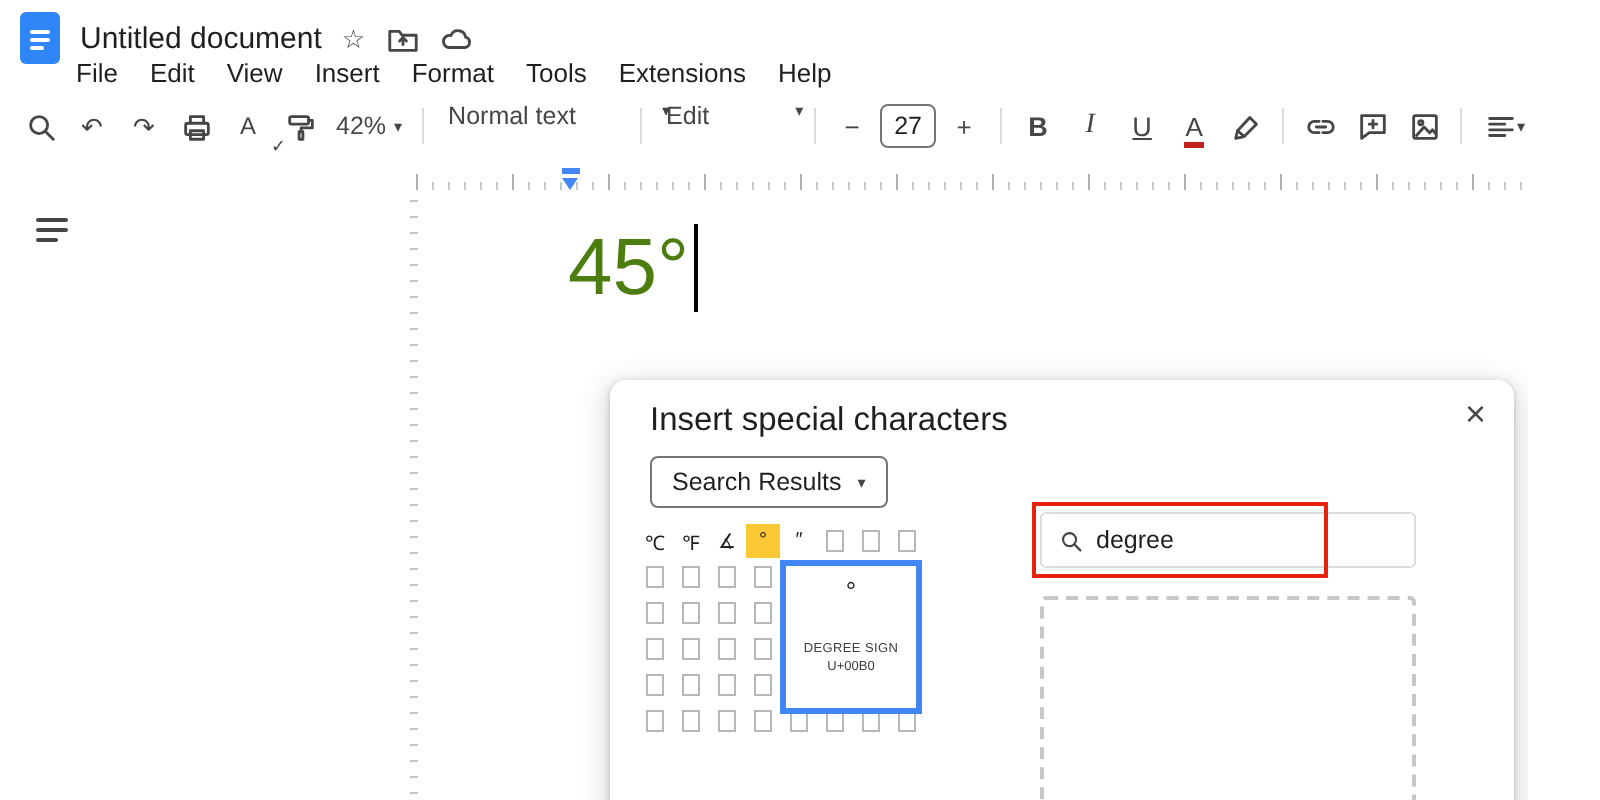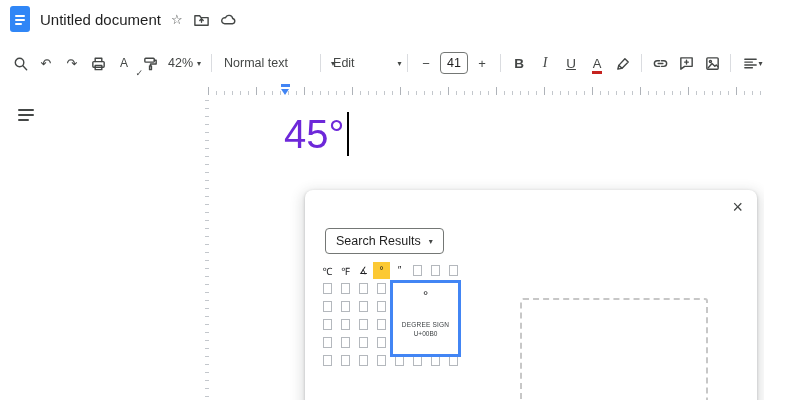--- a/index.html
+++ b/index.html
@@ -18,21 +18,21 @@
   .svgic{width:17px;height:17px;stroke:#444746;fill:none;stroke-width:1.5;stroke-linecap:round;stroke-linejoin:round;display:block;}
   
   .menus{position:absolute;left:30px;top:27px;display:flex;}
   .menus span{font-size:13px;color:#1f1f1f;padding:2px 8px;border-radius:4px;}
   
   .tb{position:absolute;left:8px;top:48px;right:0;height:30px;display:flex;align-items:center;gap:2px;white-space:nowrap;}
   .tbtn{min-width:24px;height:24px;display:inline-flex;align-items:center;justify-content:center;border-radius:4px;color:#444746;font-size:13px;flex:none;}
   .sep{width:1px;height:18px;background:#dadce0;margin:0 4px;flex:none;}
   .tbtxt{font-size:12.5px;color:#444746;display:inline-flex;align-items:center;gap:4px;padding:0 4px;flex:none;}
   .caret{font-size:8px;color:#444746;}
-  .selbox{display:inline-flex;align-items:center;justify-content:space-between;font-size:12.5px;color:#444746;padding:0 6px;height:24px;flex:none;gap:43px;}
+  .selbox{display:inline-flex;justify-content:space-between;font-size:12.5px;color:#444746;padding:0 6px;height:24px;flex:none;gap:43px;}
   .fsize{width:28px;height:22px;border:1px solid #747775;border-radius:4px;display:inline-flex;align-items:center;justify-content:center;font-size:12.5px;color:#1f1f1f;flex:none;}
   .bld{font-weight:700;font-size:13.5px;}
   .itl{font-style:italic;font-family:"Liberation Serif",serif;font-size:14px;}
   .und{text-decoration:underline;font-size:13.5px;}
   .tcol{position:relative;font-size:13px;line-height:1;}
   .tcol b{display:block;font-weight:500;}
   .tcol i{position:absolute;left:-1px;right:-1px;bottom:-4px;height:3px;background:var(--tc-red);}
   .spell{position:relative;font-size:12px;}
   .spell em{position:absolute;font-style:normal;font-size:9px;right:-7px;bottom:-3px;}
   
@@ -44,21 +44,21 @@
   .ind-bar{position:absolute;left:73px;top:0;width:9px;height:3px;background:var(--accent);}
   .ind-tri{position:absolute;left:73px;top:5px;width:0;height:0;border-left:4.5px solid transparent;border-right:4.5px solid transparent;border-top:6px solid var(--accent);}
   .vruler{position:absolute;left:202px;top:100px;bottom:0;width:9px;}
   .vruler .minor{position:absolute;top:0;bottom:0;right:2px;width:4px;
     background:repeating-linear-gradient(to bottom,#c3c7cc 0 1px,transparent 1px 8px);}
   
   .outline{position:absolute;left:18px;top:106px;width:16px;}
   .outline i{display:block;height:2px;background:#444746;border-radius:1px;margin:3px 0;}
   .outline i:nth-child(3){width:70%;}
   
-  .doctext{position:absolute;left:284px;top:112px;font-size:40px;color:#6d28d9;display:flex;align-items:flex-start;}
+  .doctext{position:absolute;left:284px;top:112px;font-size:40px;color:#4d7c0f;display:flex;align-items:flex-start;}
   .cursor{width:2px;height:44px;background:#000;margin-left:2px;}
   
   .dlg{position:absolute;left:305px;top:190px;width:452px;height:230px;background:#fff;border-radius:8px;
        box-shadow:0 1px 3px rgba(60,64,67,.3),0 4px 12px 4px rgba(60,64,67,.15);}
   .dlg-close{position:absolute;right:14px;top:8px;font-size:18px;color:#444746;line-height:1;}
   .dlg-title{position:absolute;left:20px;top:11px;font-size:16.5px;color:#1f1f1f;}
   .dd{position:absolute;left:20px;top:38px;display:inline-flex;align-items:center;gap:8px;border:1px solid #747775;border-radius:4px;padding:5px 10px;font-size:12.5px;color:#1f1f1f;}
   .cells{position:absolute;left:14px;top:72px;display:grid;grid-template-columns:repeat(8,17px);grid-auto-rows:17px;gap:1px;}
   .cell{display:flex;align-items:center;justify-content:center;font-size:10px;color:#202124;background:#fff;}
   .cell.hl{background:var(--sel-yellow);}
@@ -95,20 +95,30 @@
           <path d="M7.2 10 9 8.2 10.8 10"></path>
         </svg>
     </span>
     <span class="hdr-ic">
       <svg class="svgic" viewBox="0 0 18 18">
           <path d="M5.2 13.5a3.2 3.2 0 1 1 .6-6.3A4 4 0 0 1 13.5 8a2.8 2.8 0 0 1-.3 5.5z"></path>
         </svg>
     </span>
   </div>
 
+  <div class="menus">
+    <span>File</span>
+    <span>Edit</span>
+    <span>View</span>
+    <span>Insert</span>
+    <span>Format</span>
+    <span>Tools</span>
+    <span>Extensions</span>
+    <span>Help</span>
+  </div>
 
   <div class="tb">
     <span class="tbtn">
       <svg class="svgic" viewBox="0 0 18 18">
           <circle cx="8" cy="8" r="4.5"></circle>
           <path d="M11.5 11.5 15.5 15.5"></path>
         </svg>
     </span>
     <span class="tbtn">
         <span>↶</span>
@@ -145,21 +155,21 @@
       </span>
     <span class="sep"></span>
     <span class="selbox" style="width:74px">
         <span>Edit</span>
         <span class="caret">▾</span>
       </span>
     <span class="sep"></span>
     <span class="tbtn">
         <span>−</span>
       </span>
-    <span class="fsize">41</span>
+    <span class="fsize">27</span>
     <span class="tbtn">
         <span>+</span>
       </span>
     <span class="sep"></span>
     <span class="tbtn bld">B</span>
     <span class="tbtn itl">I</span>
     <span class="tbtn und">U</span>
     <span class="tbtn">
         <span class="tcol">
           <b>A</b>
@@ -225,20 +235,21 @@
       <i></i>
     </div>
 
   <div class="doctext">
     <span>45°</span>
     <span class="cursor"></span>
   </div>
 
   <div class="dlg">
     <span class="dlg-close">×</span>
+    <div class="dlg-title">Insert special characters</div>
 
     <div class="dd">
       <span>Search Results</span>
       <span class="caret">▾</span>
     </div>
 
     <div class="cells">
         <div class="cell">℃</div>
         <div class="cell">℉</div>
         <div class="cell">∡</div>
@@ -374,19 +385,29 @@
           <span class="tofu"></span>
         </div>
       </div>
 
     <div class="preview">
       <span class="pv-char">°</span>
       <span class="pv-name">DEGREE SIGN</span>
       <span class="pv-code">U+00B0</span>
     </div>
 
+    <div class="searchwrap">
+      <div class="searchbox">
+        <svg class="svgic" style="width:13px;height:13px" viewBox="0 0 18 18">
+            <circle cx="8" cy="8" r="4.5"></circle>
+            <path d="M11.5 11.5 15.5 15.5"></path>
+          </svg>
+        <input type="text" value="degree" style="">
+      </div>
+      <div class="redbox"></div>
+    </div>
 
     <div class="drawarea">
       
     </div>
   </div>
 
 </div>
 
 </body></html>

